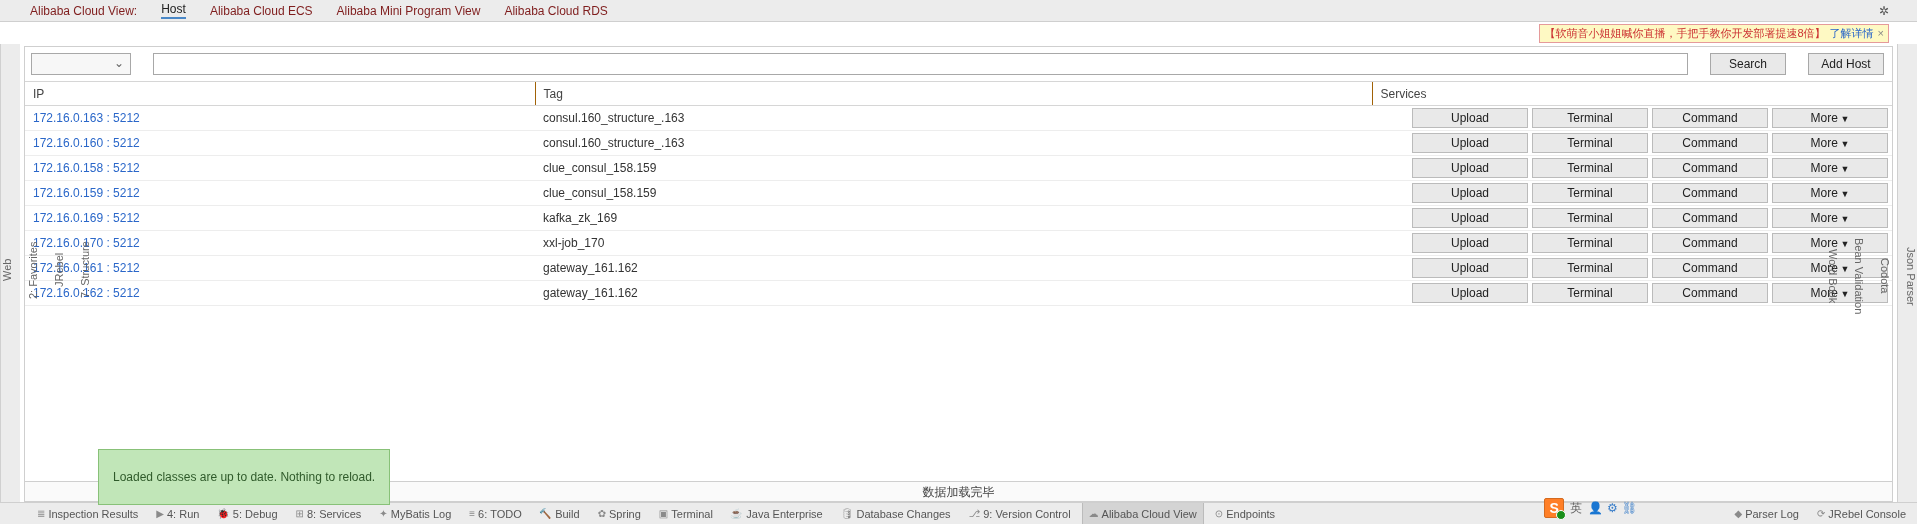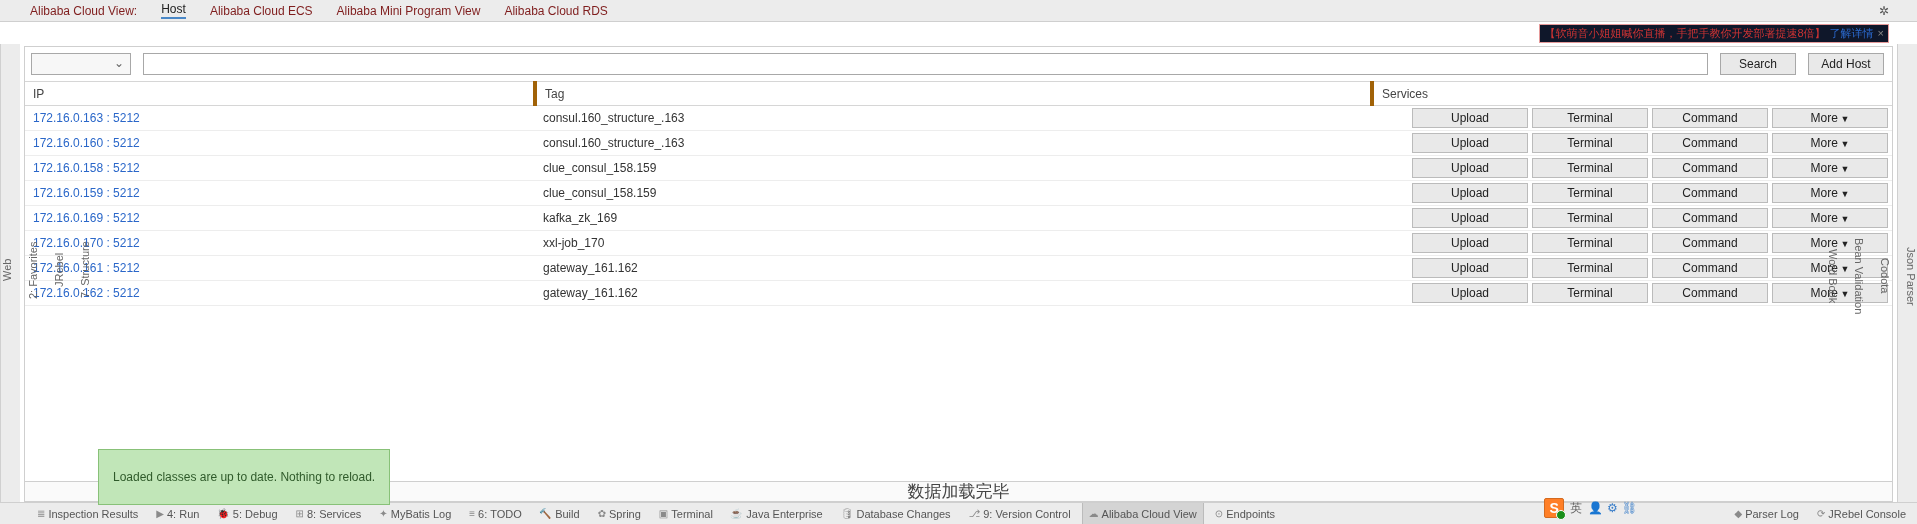--- a/index.html
+++ b/index.html
@@ -7,55 +7,55 @@
   .app { display:flex; flex-direction:column; width:1917px; height:524px; position:relative; background:#fff; }
 
   
   .top-tabs { display:flex; align-items:center; height:22px; background:#ececec; border-bottom:1px solid #cfcfcf; padding-left:30px; gap:24px; }
   .top-tab { color:#7f1d1d; cursor:pointer; font-size:12px; }
   .top-tab.active { color:#222; border-bottom:2px solid #4a88c7; padding-bottom:1px; }
   .top-gear { margin-left:auto; margin-right:28px; color:#555; cursor:pointer; }
 
   
   .banner-wrap { height:22px; display:flex; align-items:center; justify-content:flex-end; padding-right:28px; background:#fff; }
-  .banner { border:1px solid #e59a9a; color:#c33; font-size:11px; padding:1px 4px; background:#0f172a; display:flex; align-items:center; gap:4px; }
+  .banner { border:1px solid #e59a9a; color:#c33; font-size:11px; padding:1px 4px; background:#fef9c3; display:flex; align-items:center; gap:4px; }
   .banner a { color:#2a67c9; cursor:pointer; }
   .banner .x { color:#888; cursor:pointer; }
 
   
   .body-row { flex:1; display:flex; min-height:0; }
   .side-rail { width:20px; background:#ececec; border-left:1px solid #d0d0d0; display:flex; flex-direction:column; align-items:center; gap:14px; padding-top:6px; writing-mode:vertical-rl; font-size:11px; color:#666; }
   .side-rail.left { border-left:none; border-right:1px solid #d0d0d0; writing-mode:vertical-rl; transform:rotate(180deg); }
   .side-rail span { cursor:pointer; }
 
   .content { flex:1; display:flex; flex-direction:column; min-width:0; border:1px solid #cfcfcf; margin:2px 4px 0 4px; background:#fff; }
 
   
-  .filter-row { display:flex; align-items:center; gap:12px; padding:6px 8px 6px 6px; }
+  .filter-row { display:flex; align-items:center; gap:22px; padding:6px 8px 6px 6px; }
   .combo { width:100px; height:22px; border:1px solid #a8a8a8; background:#f7f7f7; position:relative; }
   .combo::after { content:"⌄"; position:absolute; right:6px; top:2px; color:#666; }
   .search-input { flex:1; height:22px; border:1px solid #a8a8a8; padding:0 4px; background:#fff; }
   .btn { height:22px; min-width:76px; background:#e9e9e9; border:1px solid #a8a8a8; color:#222; font-size:12px; cursor:pointer; padding:0 12px; }
 
   
   .table-wrap { flex:1; overflow:auto; }
   table { width:100%; border-collapse:collapse; table-layout:fixed; }
   col.c-ip { width:510px; }
   col.c-tag { width:auto; }
   col.c-act { width:520px; }
   th { text-align:left; font-weight:normal; color:#444; background:#fff; border-bottom:1px solid #d6d6d6; border-top:1px solid #d6d6d6; padding:4px 8px; height:24px; }
-  th + th { border-left:4px solid #a16207; }
+  th + th { border-left:1px solid #a16207; }
   td { border-bottom:1px solid #ededed; padding:2px 8px; height:24px; vertical-align:middle; white-space:nowrap; }
   td.ip a { color:#2a67c9; text-decoration:none; cursor:pointer; }
   td.actions { text-align:right; padding-right:4px; }
   .row-btn { display:inline-block; min-width:116px; height:20px; line-height:18px; text-align:center; background:#e9e9e9; border:1px solid #bbb; color:#222; font-size:12px; margin-left:4px; cursor:pointer; padding:0 14px; }
   .row-btn.more::after { content:" ▼"; font-size:9px; }
 
   
-  .status { height:20px; border-top:1px solid #cfcfcf; background:#fafafa; text-align:center; font-size:17px; color:#444; line-height:20px; position:relative; }
+  .status { height:20px; border-top:1px solid #cfcfcf; background:#fafafa; text-align:center; font-size:12px; color:#444; line-height:20px; position:relative; }
 
   
   .toast { position:absolute; left:98px; bottom:19px; background:#c1e6b8; border:1px solid #88c178; color:#2f5a2a; padding:20px 14px; font-size:12px; z-index:10; }
 
   
   .bottom-bar { height:22px; background:#ececec; border-top:1px solid #cfcfcf; display:flex; align-items:center; padding:0 4px 0 30px; gap:4px; font-size:11px; color:#555; overflow:hidden; }
   .bb-item { display:flex; align-items:center; gap:3px; padding:0 6px; height:100%; cursor:pointer; white-space:nowrap; border-left:1px solid transparent; border-right:1px solid transparent; }
   .bb-item.active { background:#d4d4d4; border-left:1px solid #bbb; border-right:1px solid #bbb; }
   .bb-ico { font-size:10px; color:#8a8a8a; }
   .bb-spacer { flex:1; }

